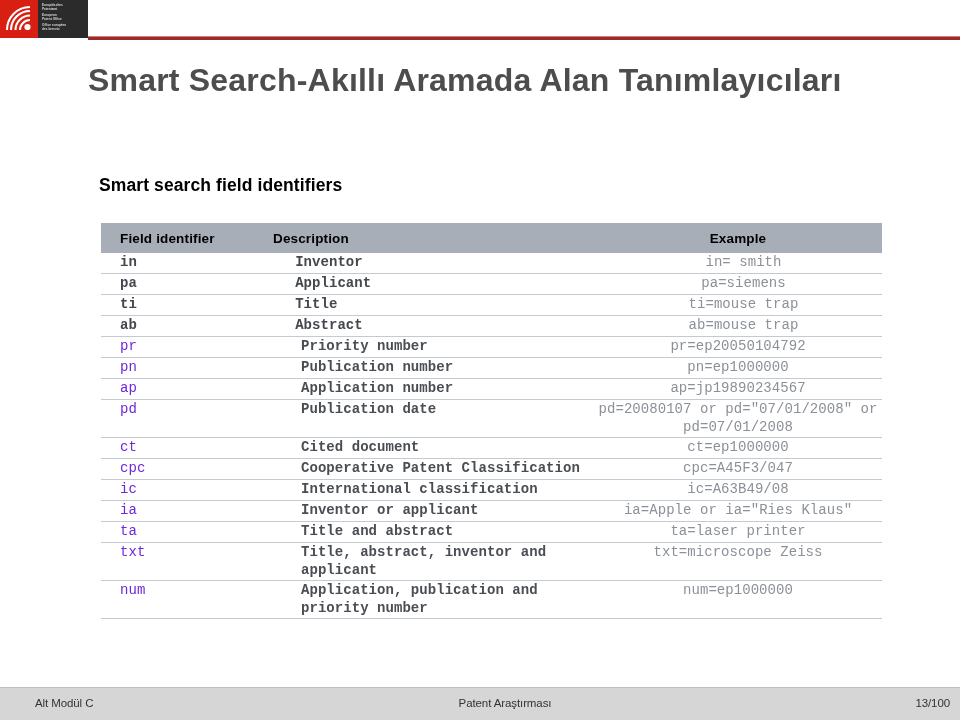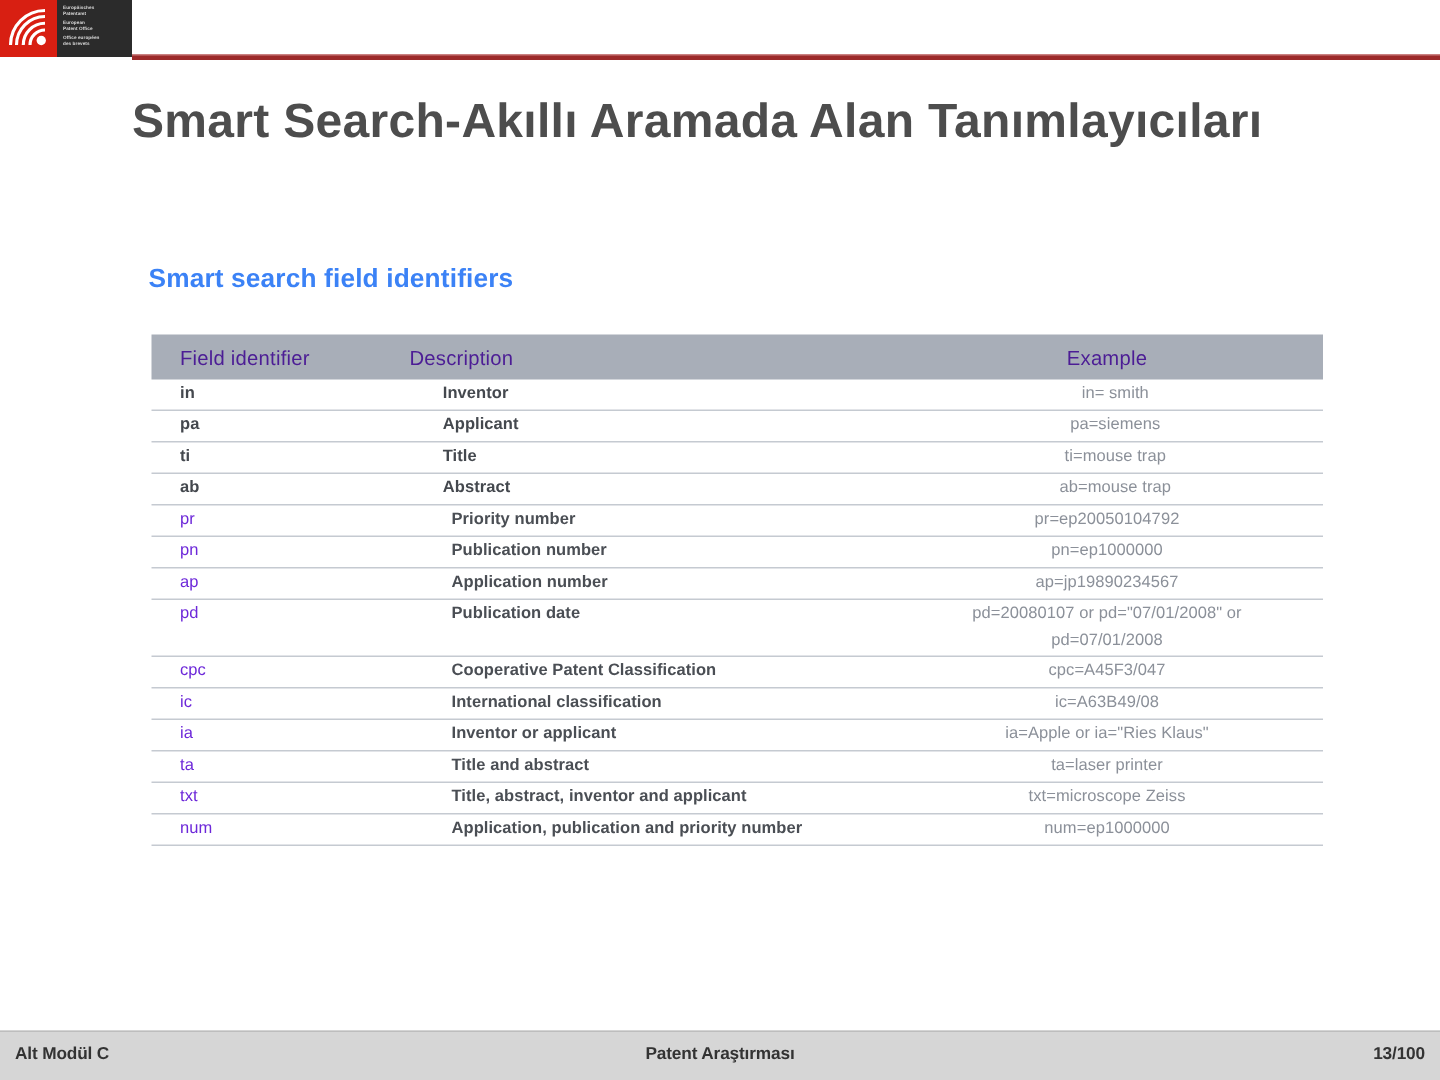--- a/index.html
+++ b/index.html
@@ -87,61 +87,62 @@
     left: 0;
     top: 150px;
     width: 960px;
   }
   .section-heading {
     position: absolute;
     left: 99px;
     top: 25px;
     font-size: 17.5px;
     font-weight: bold;
-    color: #3b82f6;
+    color: #000000;
     letter-spacing: 0.1px;
   }
 
   
   .id-table {
     position: absolute;
     left: 101px;
     top: 73px;
     width: 781px;
   }
   .id-table-header {
     display: flex;
     background: #a8aeb8;
     height: 30px;
     align-items: center;
     box-shadow: 0 1px 0 #ffffff;
   }
   .id-table-header .th {
-    color: #4c1d95;
+    color: #000000;
     font-size: 13.5px;
-    font-weight: normal;
+    font-weight: bold;
     letter-spacing: 0.15px;
   }
   .col-id    { width: 172px; padding-left: 19px; box-sizing: border-box; }
   .col-desc  { width: 321px; box-sizing: border-box; }
   .col-ex    { width: 288px; box-sizing: border-box; text-align: center; }
 
   .id-row {
     display: flex;
     border-bottom: 1px solid #c5cad1;
     min-height: 18px;
     align-items: flex-start;
     padding-top: 1px;
     padding-bottom: 1px;
   }
   .id-row .cell {
-    font-size: 11px;
+    font-size: 14px;
     line-height: 17.5px;
     color: #5a5f66;
     letter-spacing: 0.05px;
+    font-family: Liberation Mono, monospace;
   }
   .id-row .cell.ident   { color: #6d28d9; }
   .id-row .cell.desc    { color: #4a4e54; padding-left: 28px; }
   .id-row .cell.example { color: #8b9099; }
 
   .id-row.strong .cell.ident,
   .id-row.strong .cell.desc { font-weight: bold; color: #44484e; }
   .id-row.strong .cell.example { color: #8b9099; margin-left: 28px; }
 
   .id-row .cell.desc { font-weight: bold; }
@@ -155,23 +156,24 @@
     top: 687px;
     width: 960px;
     height: 33px;
     background: #d6d6d6;
     border-top: 1px solid #bdbdbd;
   }
   .slide-footer .fitem {
     position: absolute;
     top: 9px;
     font-size: 11.5px;
-    font-weight: bold;
+    font-weight: normal;
     color: #333333;
     letter-spacing: -0.1px;
+    margin-left: 25px;
   }
   .footer-left  { left: 10px; }
   .footer-center{ left: 0; width: 960px; text-align: center; }
   .footer-right { right: 10px; }
 </style>
 </head>
 <body>
 
 <div class="slide-header">
 
@@ -258,20 +260,25 @@
 
     <div class="id-row">
       <div class="cell ident col-id">pd</div>
       <div class="cell desc col-desc">Publication date</div>
       <div class="cell example col-ex">
         <span>pd=20080107 or pd="07/01/2008" or</span>
         <span class="example-line2">pd=07/01/2008</span>
       </div>
     </div>
 
+    <div class="id-row">
+      <div class="cell ident col-id">ct</div>
+      <div class="cell desc col-desc">Cited document</div>
+      <div class="cell example col-ex">ct=ep1000000</div>
+    </div>
 
     <div class="id-row">
       <div class="cell ident col-id">cpc</div>
       <div class="cell desc col-desc">Cooperative Patent Classification</div>
       <div class="cell example col-ex">cpc=A45F3/047</div>
     </div>
 
     <div class="id-row">
       <div class="cell ident col-id">ic</div>
       <div class="cell desc col-desc">International classification</div>

